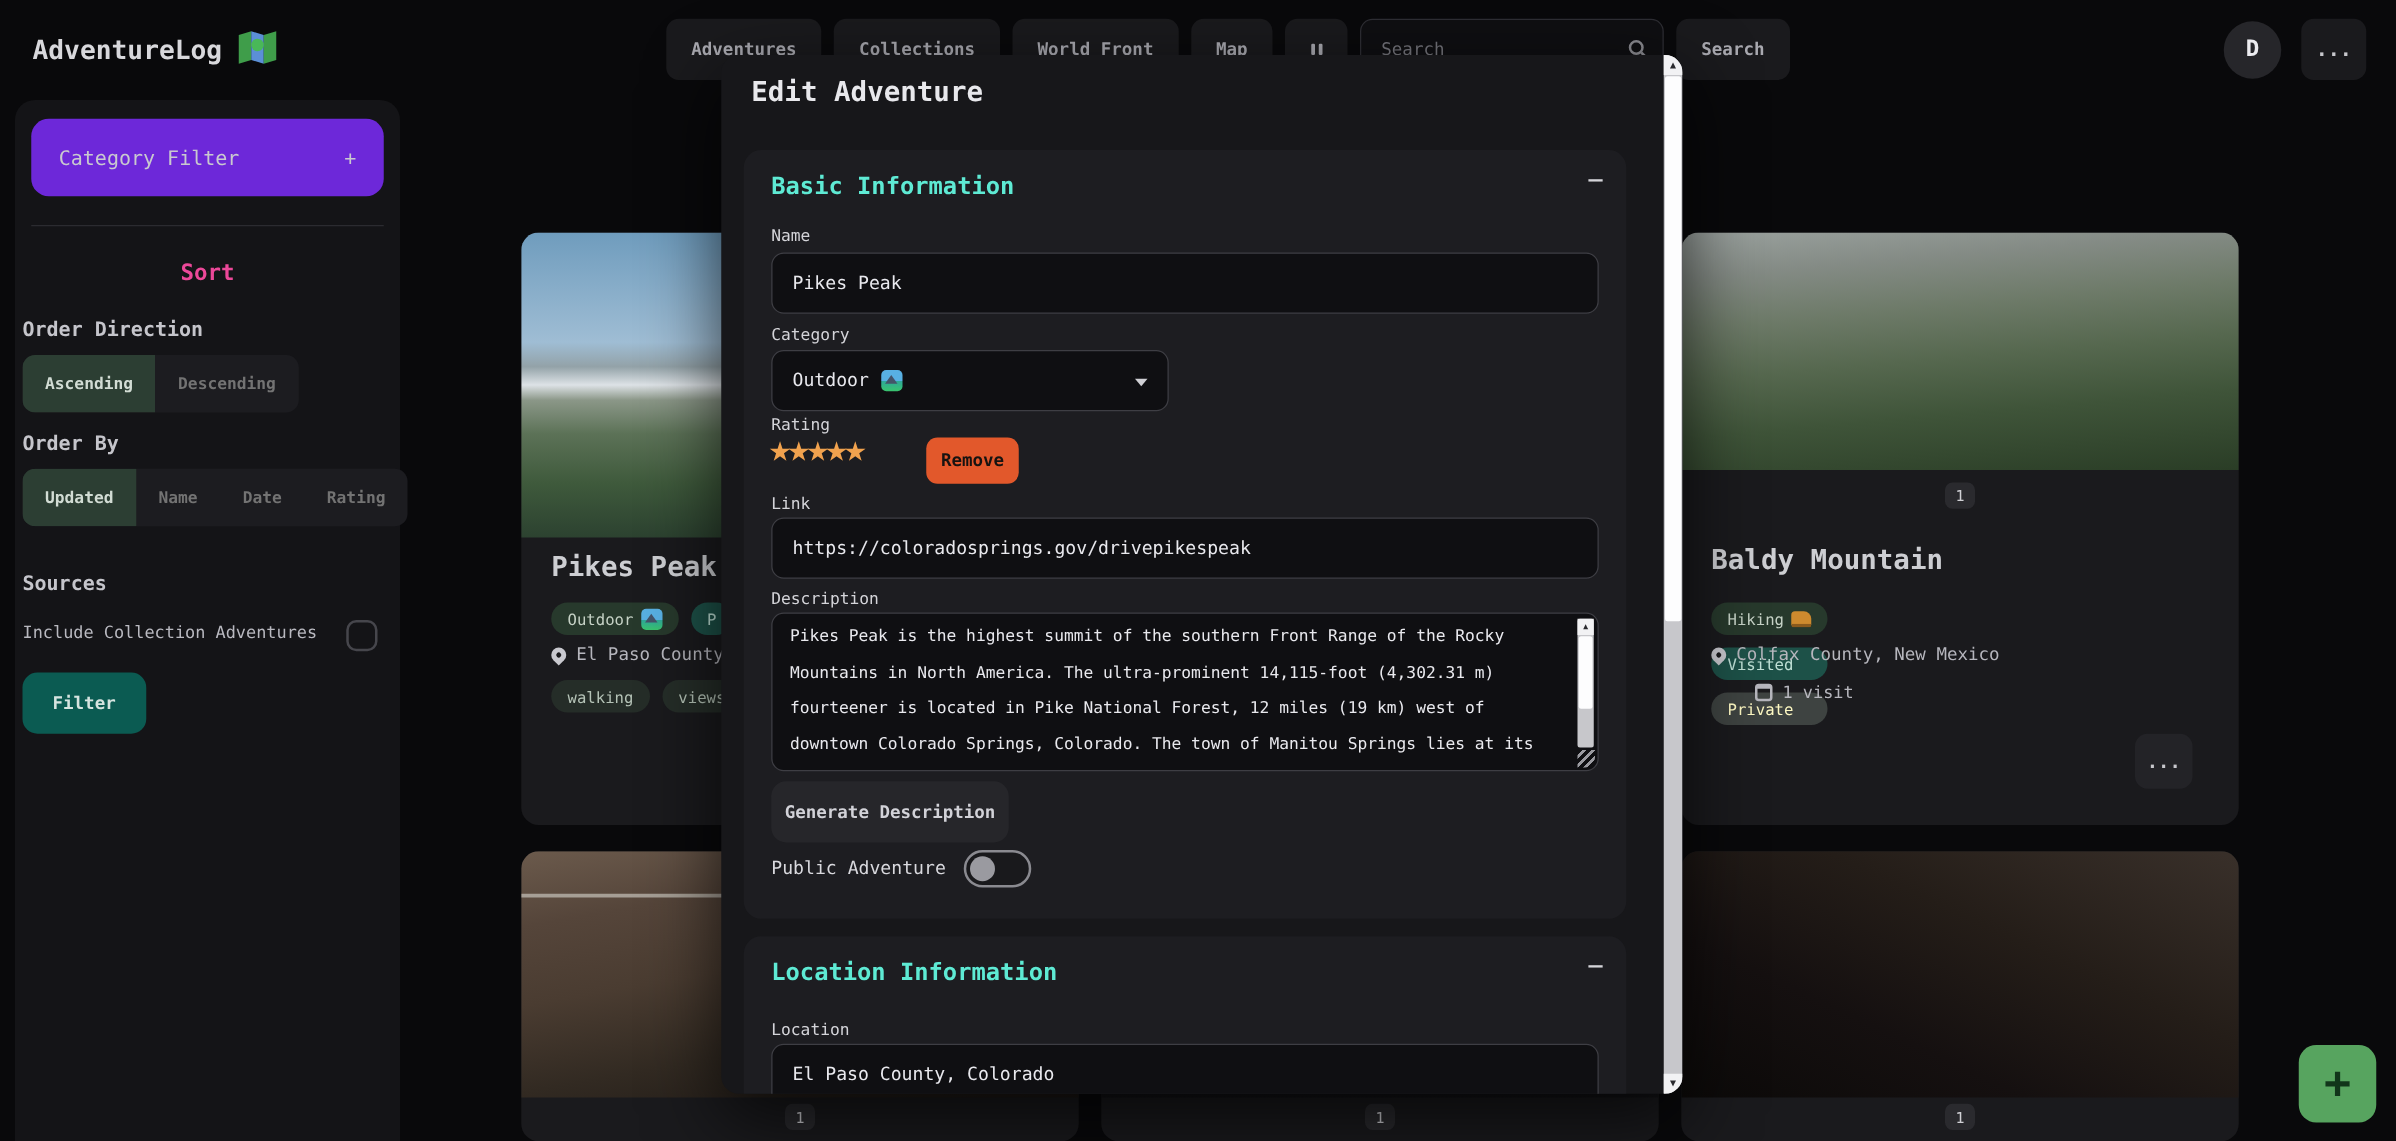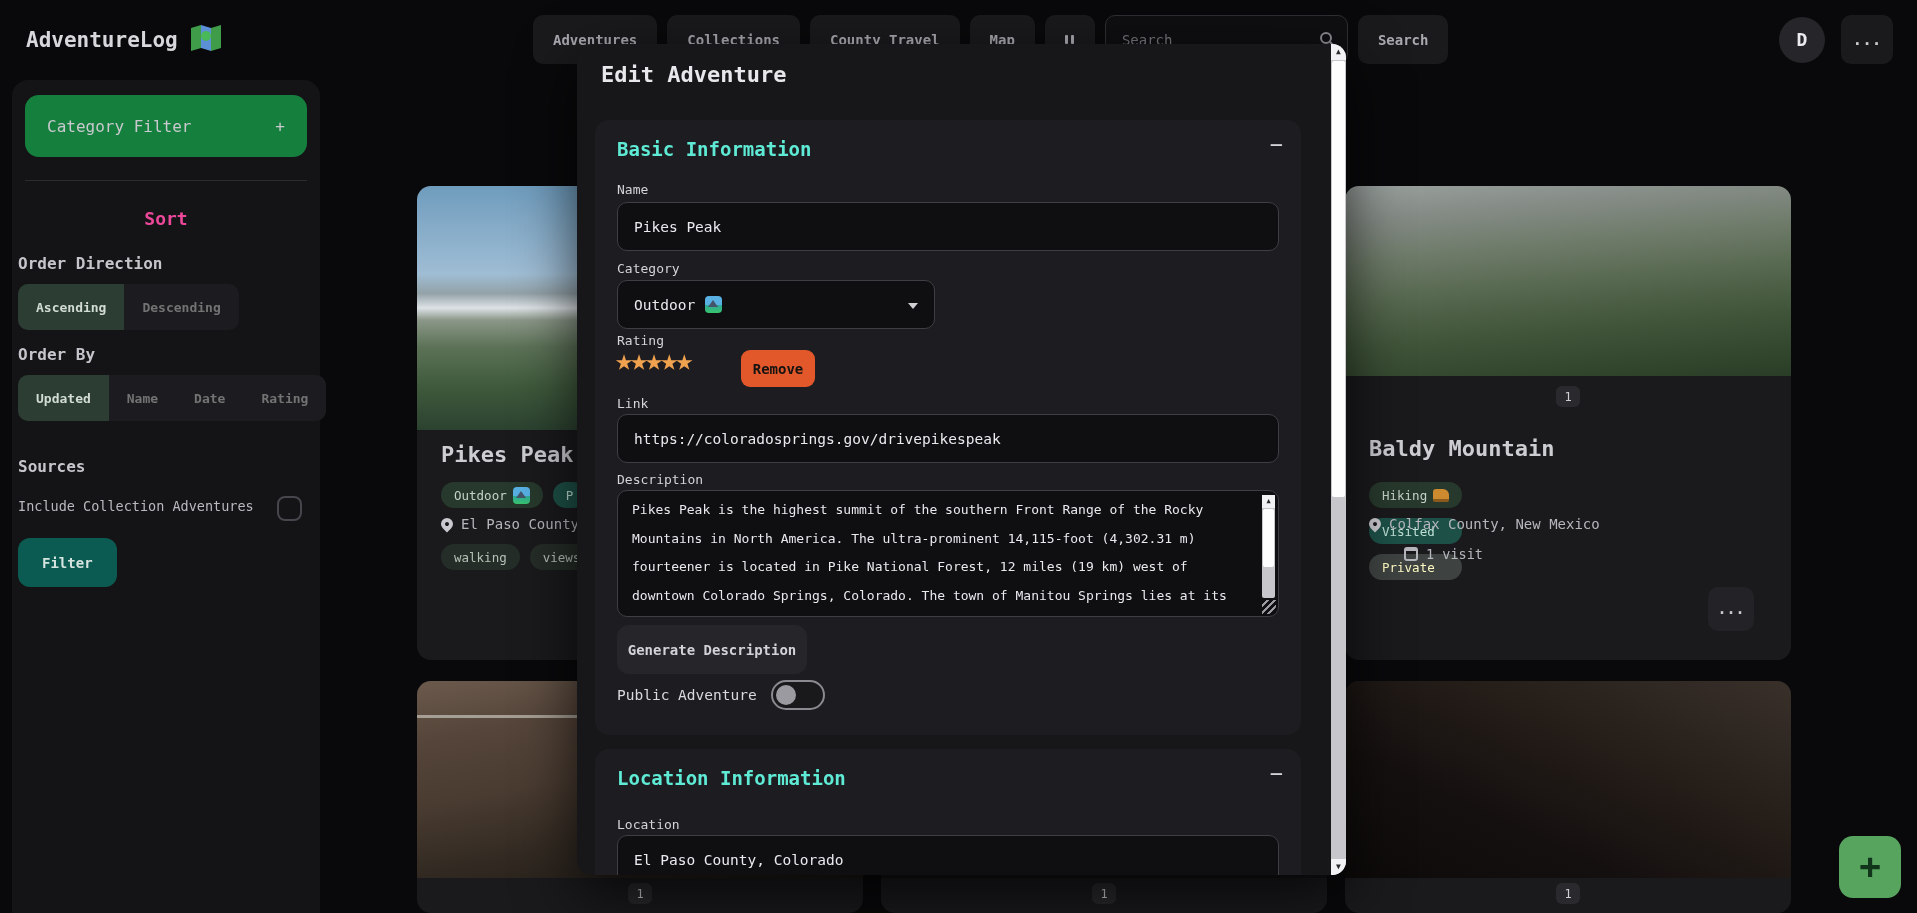--- a/index.html
+++ b/index.html
@@ -26,21 +26,21 @@
   .mag { position:absolute; right:13px; top:16px; }
   .nav-right { position:absolute; right:24px; top:15px; display:flex; gap:16px; align-items:center; }
   .avatar { width:46px; height:46px; border-radius:50%; background:#26262a; color:#ececf0;
             font-size:18px; font-weight:bold; display:flex; align-items:center; justify-content:center; cursor:pointer; }
   .more-btn { width:52px; height:49px; background:#1a1a1d; border-radius:10px; border:none; color:#c7c7cc;
               font-size:16px; font-weight:bold; font-family:inherit; cursor:pointer; }
 
   
   .sidebar { position:absolute; left:12px; top:80px; width:308px; bottom:0; background:#141417;
              border-radius:16px 16px 0 0; z-index:2; }
-  .cat-card { position:absolute; left:13px; top:15px; width:282px; height:62px; background:#15803d;
+  .cat-card { position:absolute; left:13px; top:15px; width:282px; height:62px; background:#6d28d9;
               border-radius:14px; display:flex; align-items:center; justify-content:space-between;
               padding:0 22px; cursor:pointer; }
   .cat-card span { font-size:16px; color:#c9c9cf; }
   .side-div { position:absolute; left:13px; right:13px; top:100px; height:1px; background:#2b2b30; }
   .sort-title { position:absolute; top:128px; left:0; right:0; text-align:center; font-size:18px;
                 font-weight:bold; color:#ec4899; }
   .side-label { position:absolute; left:6px; font-size:16px; font-weight:bold; color:#c5c5cb; }
   .seg-group { position:absolute; left:6px; display:inline-flex; background:#1c1c20; border-radius:10px;
                overflow:hidden; }
   .seg { padding:0 18px; height:46px; display:flex; align-items:center; font-size:13px; font-weight:bold;
@@ -153,21 +153,21 @@
           <polygon points="11,1 21,4 21,27 11,24" fill="#5b8fd6"></polygon>
           <polygon points="21,4 31,1 31,24 21,27" fill="#3f9d4a"></polygon>
           <circle cx="16" cy="12" r="5" fill="#49b858"></circle>
         </svg>
       </span>
     </div>
 
     <div class="nav-group">
       <button class="nav-btn">Adventures</button>
       <button class="nav-btn">Collections</button>
-      <button class="nav-btn">County Travel</button>
+      <button class="nav-btn">World Front</button>
       <button class="nav-btn">Map</button>
       <button class="nav-btn nav-icon-btn">
         <span class="glyph-bars">
             <i></i>
             <i></i>
           </span>
       </button>
       <span class="search-wrap">
         <input class="search-input" placeholder="Search" style="">
         <span class="mag">

